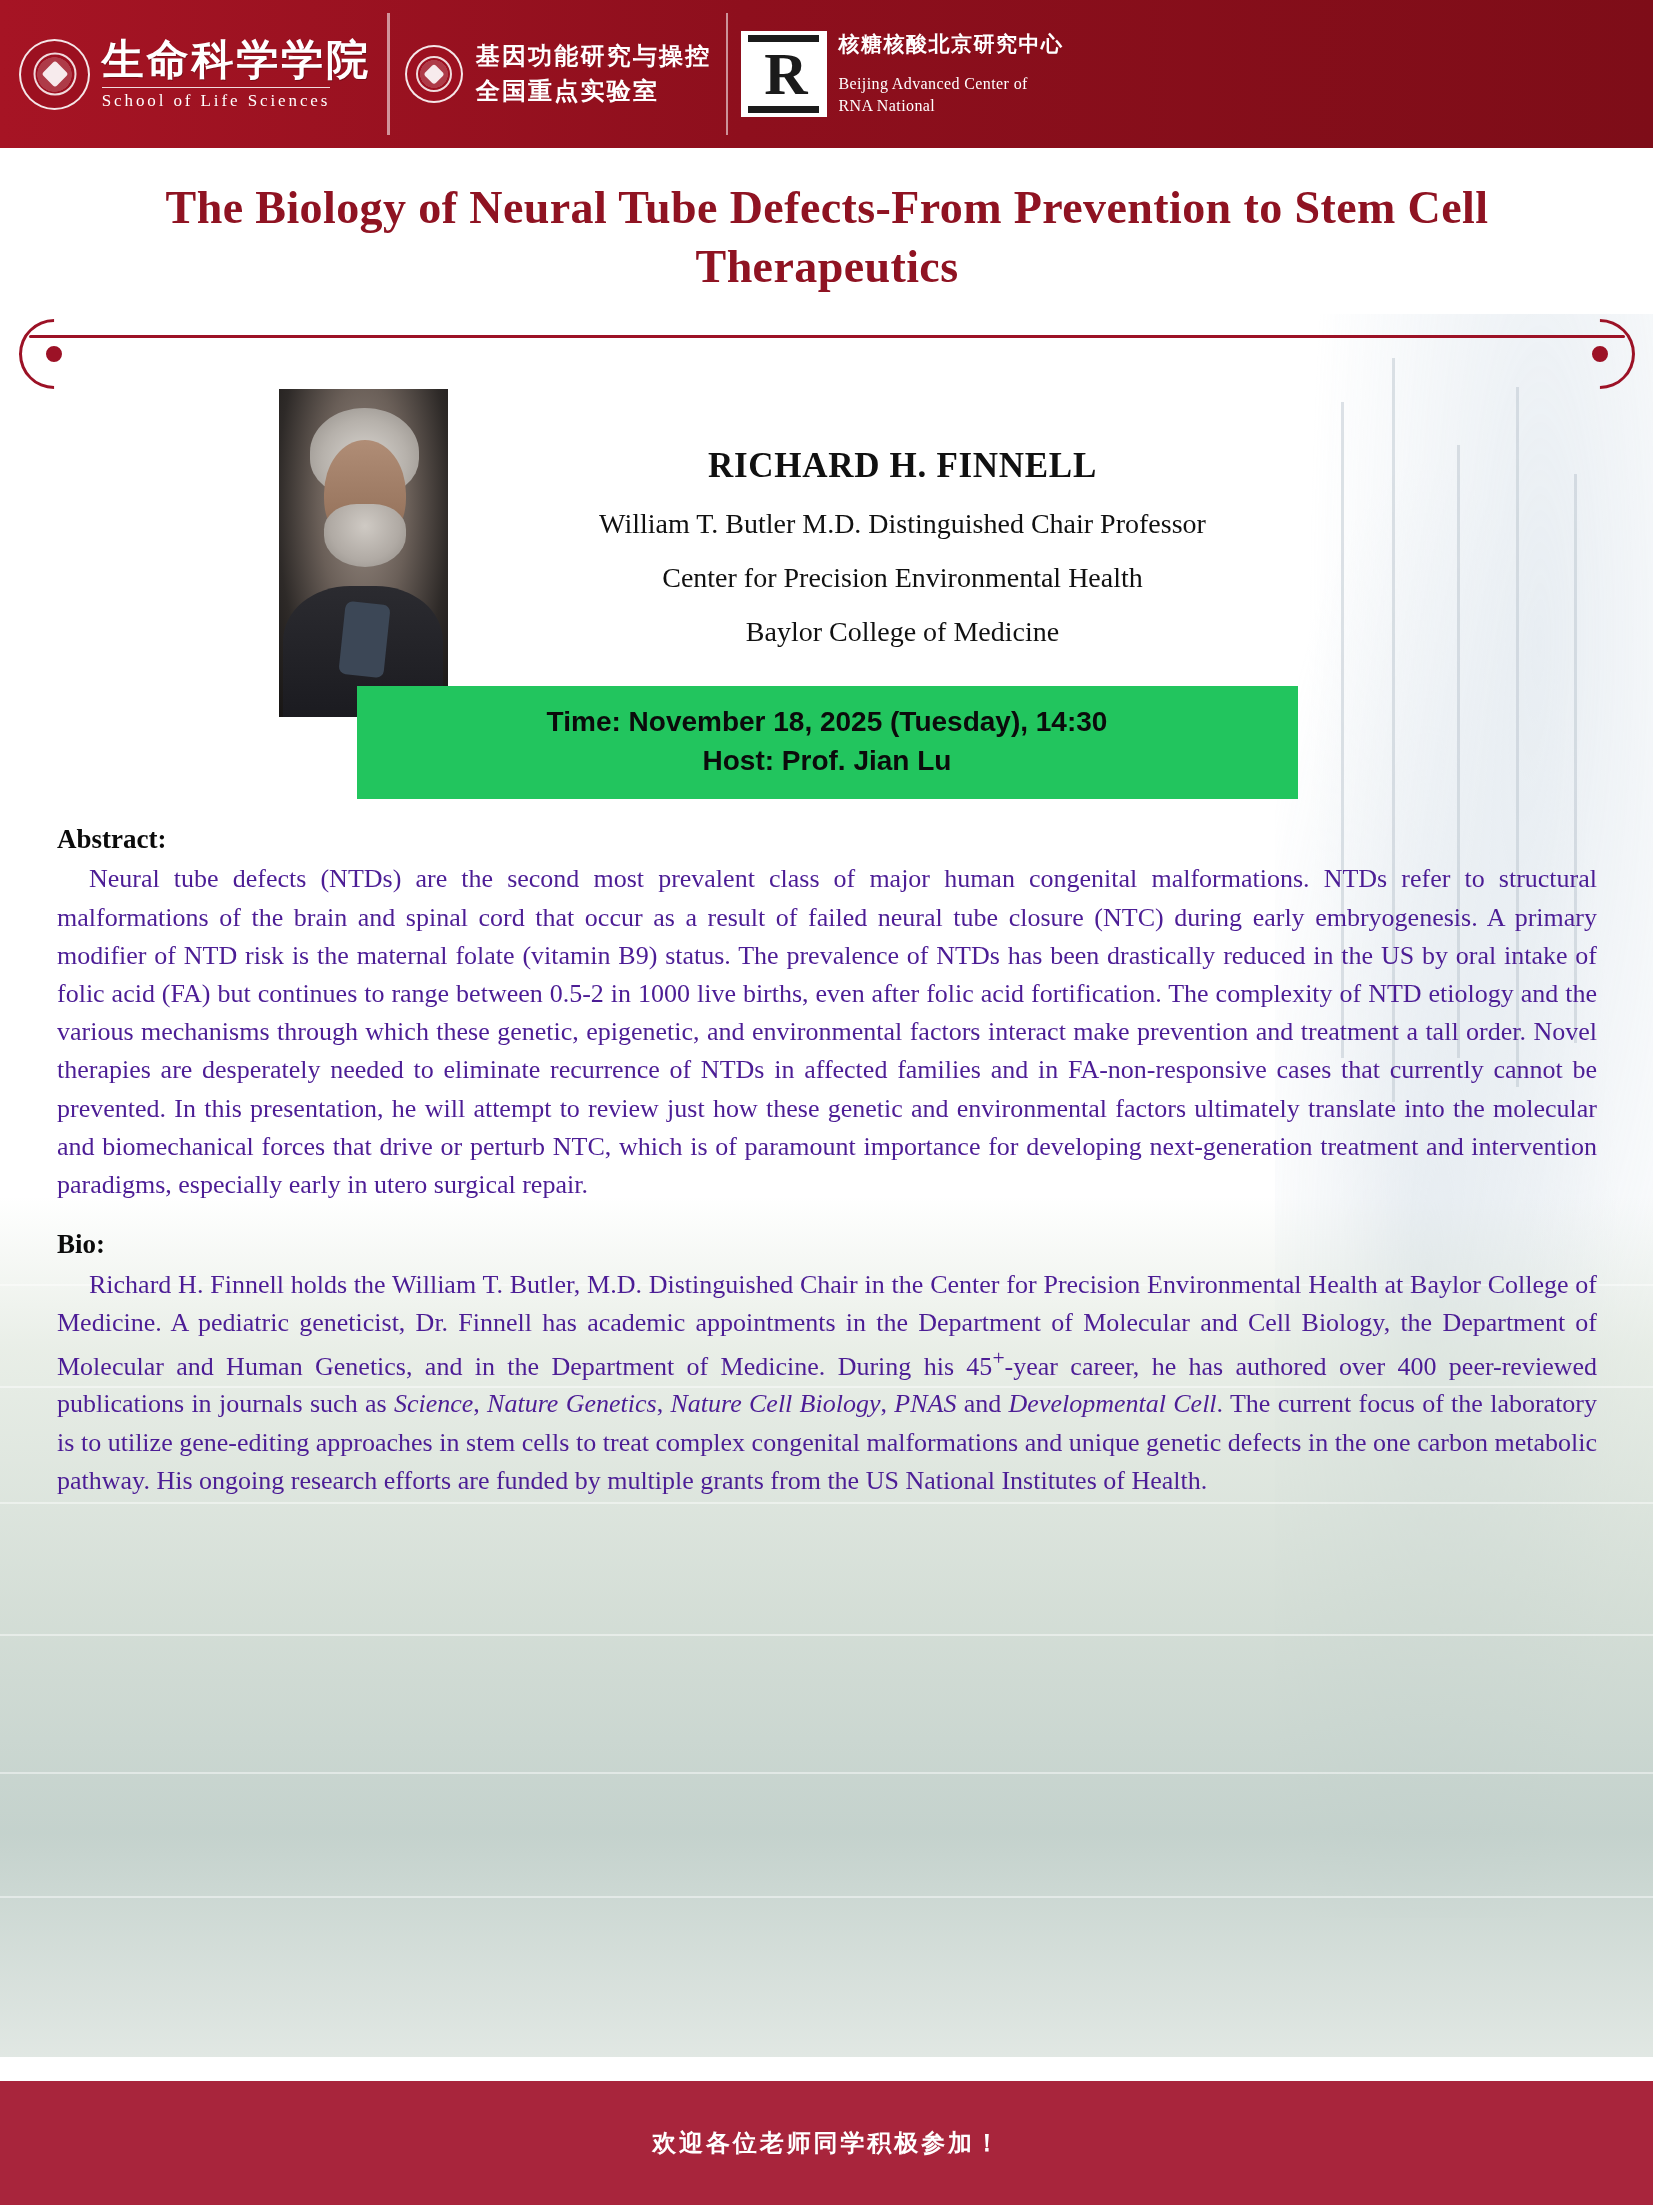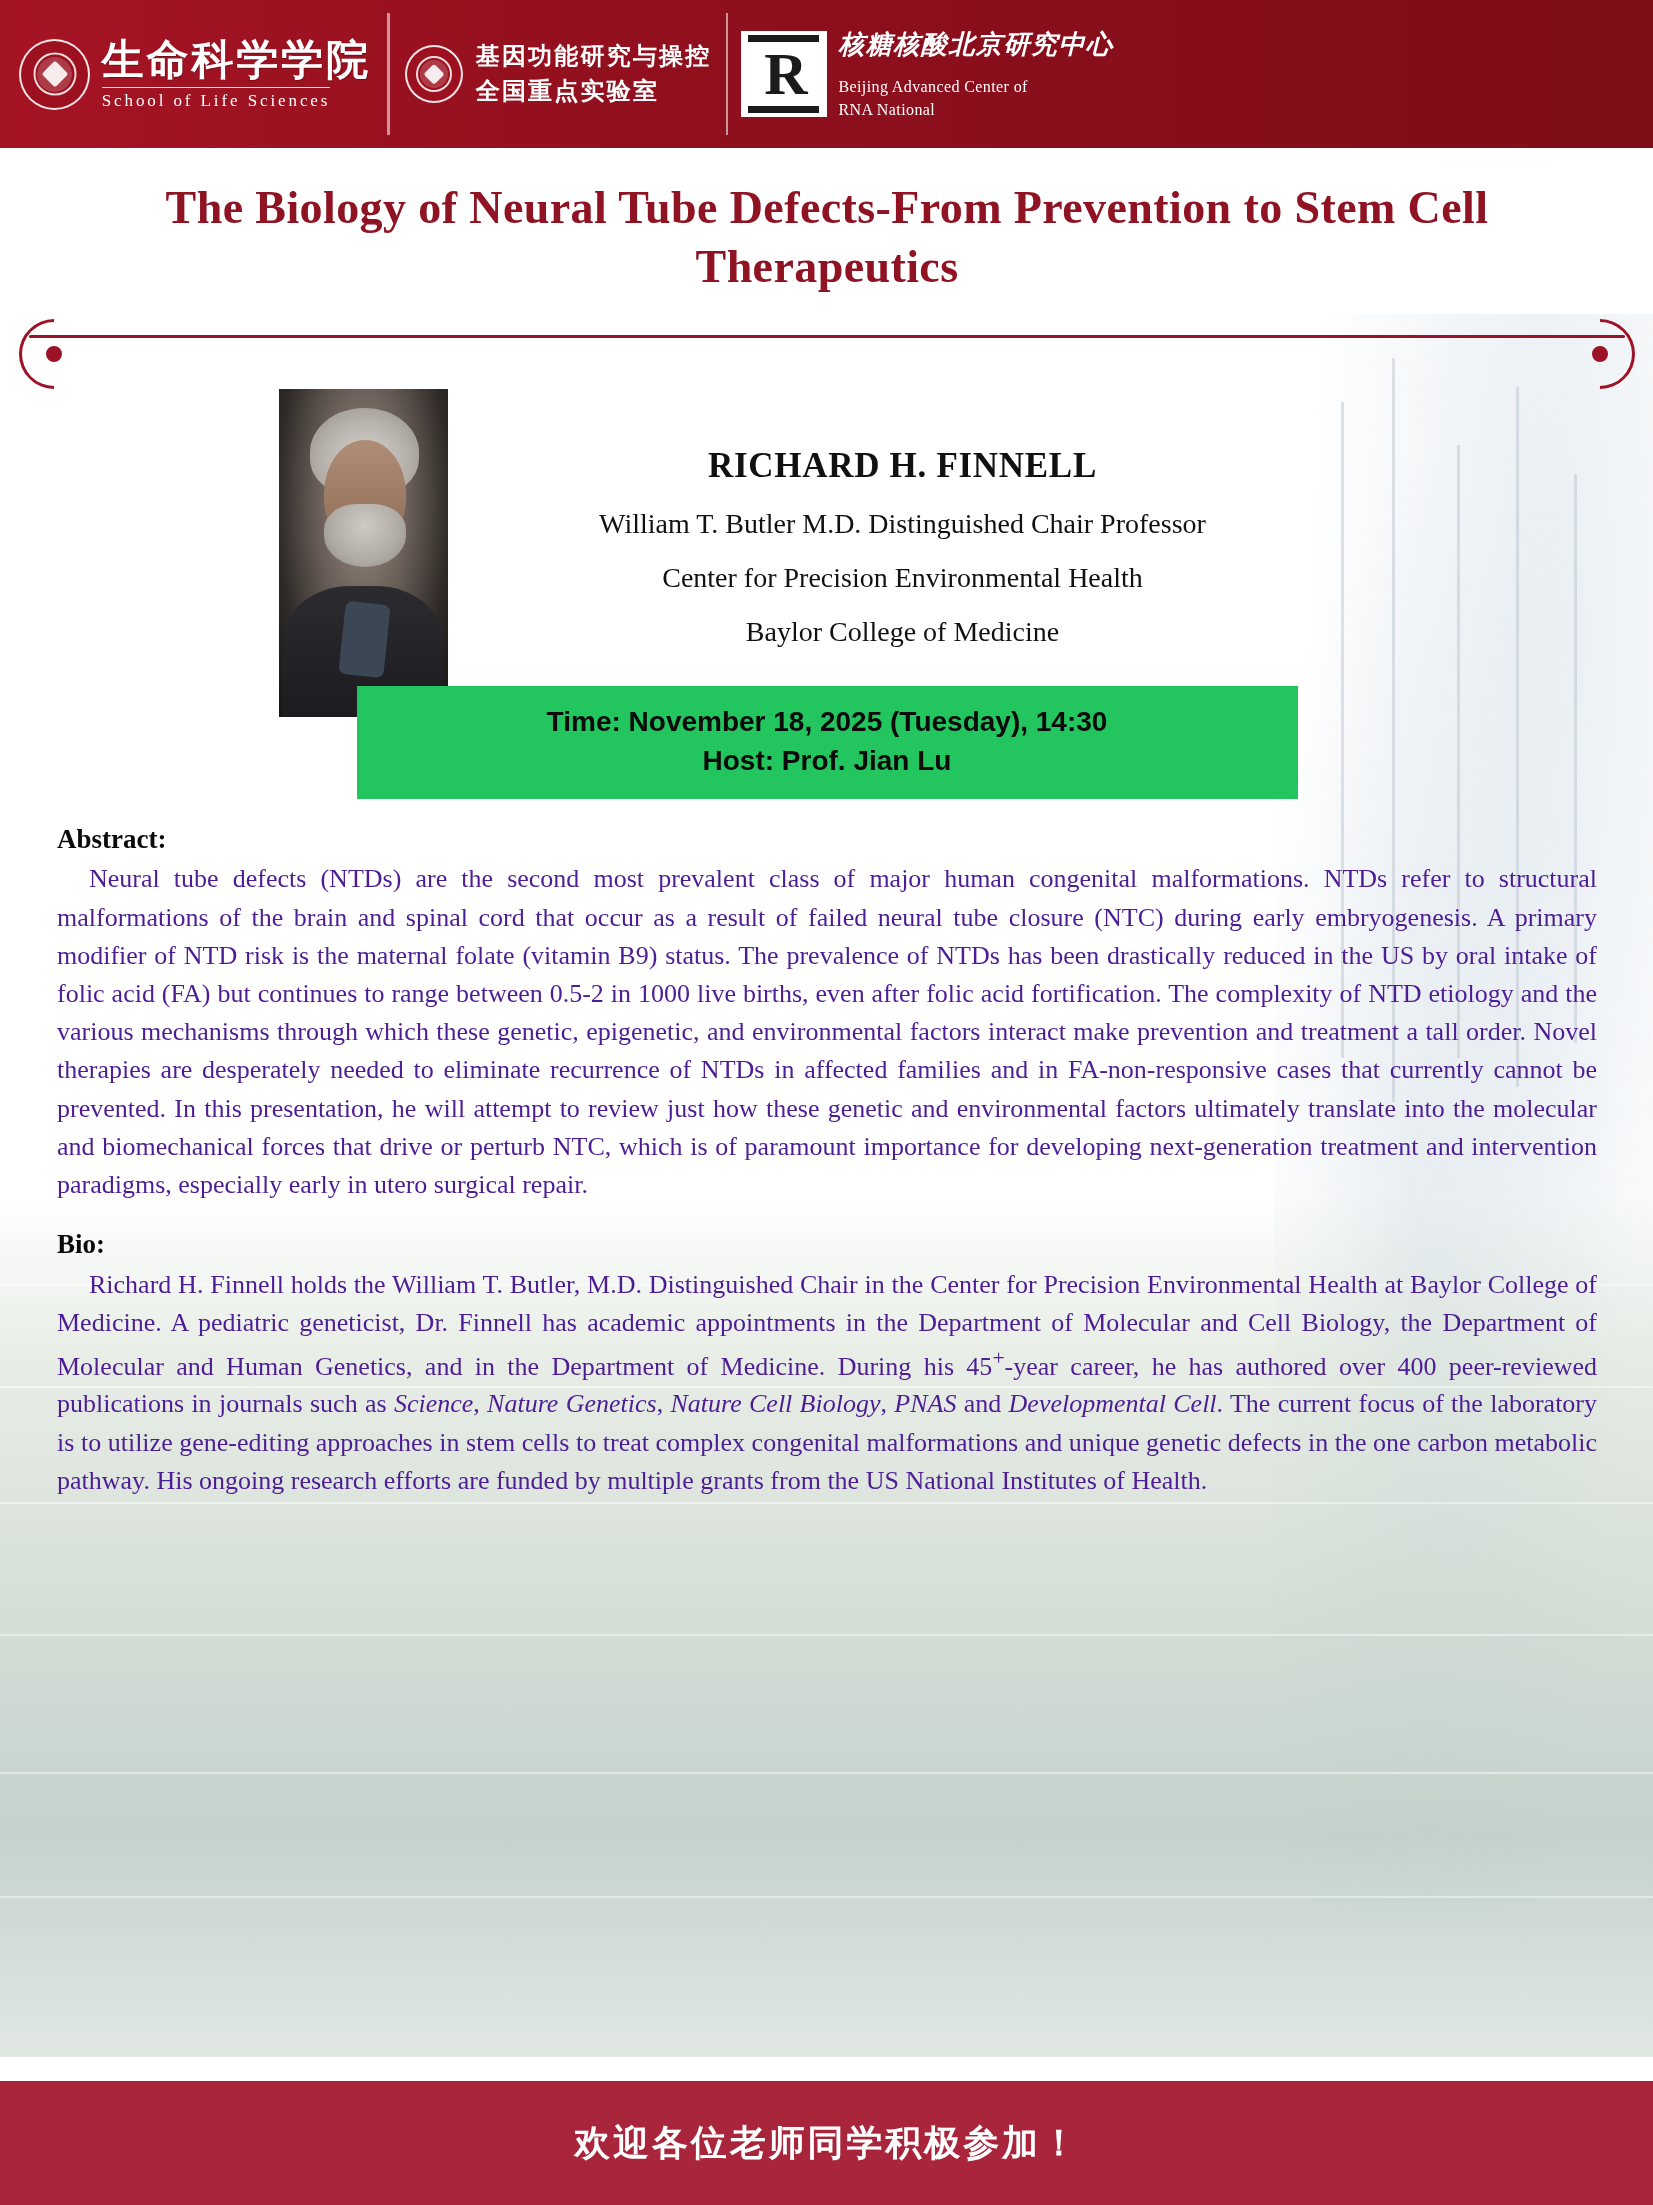--- a/index.html
+++ b/index.html
@@ -161,23 +161,22 @@
     background: #1b1b1b;
   }
   .rna-text {
     color: #fff;
     margin-left: 11.7px;
     line-height: 1.3;
   }
   .rna-cn {
     font-family: "DejaVu Sans", sans-serif;
     font-weight: bold;
-    font-size: 26px;
+    font-size: 21px;
     letter-spacing: 1.5px;
-    font-style: italic;
   }
   .rna-en {
     font-family: "Liberation Serif", serif;
     font-size: 16px;
     margin-top: 16px;
     letter-spacing: 0.4px;
   }
 
   
   .title-wrap {
@@ -407,21 +406,21 @@
     background: #a8253c;
     display: flex;
     align-items: center;
     justify-content: center;
     z-index: 3;
   }
   .footer-text {
     color: #ffffff;
     font-family: "DejaVu Sans", sans-serif;
     font-weight: bold;
-    font-size: 36px;
+    font-size: 24px;
     letter-spacing: 2.9px;
   }
 </style>
 </head>
 <body>
 
 <div class="bg-art">
   <div class="tree" style="left:66px;  top:88px;  height:656px;"></div>
   <div class="tree" style="left:117px; top:44px;   height:744px;"></div>
   <div class="tree" style="left:182px; top:131px;  height:613px;"></div>

